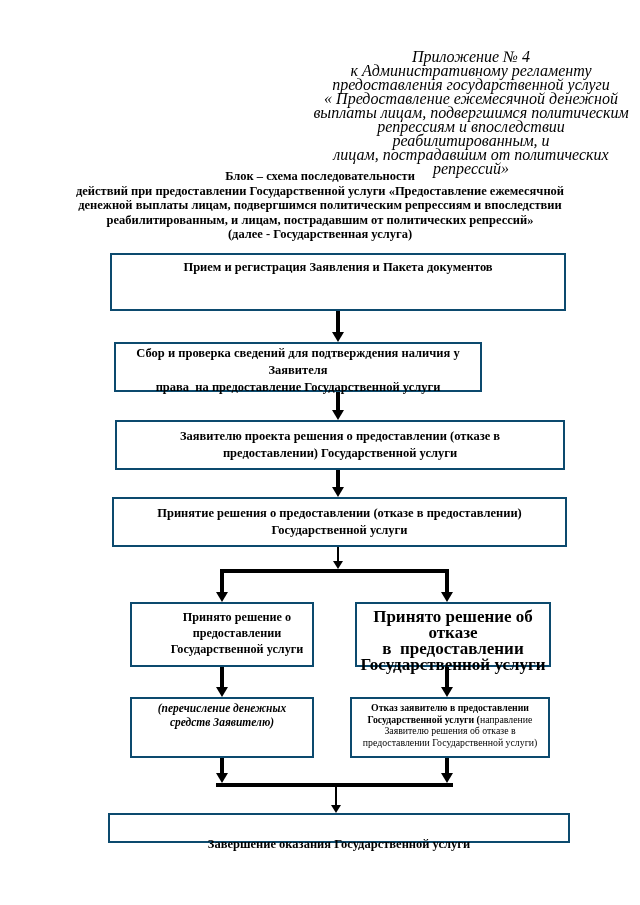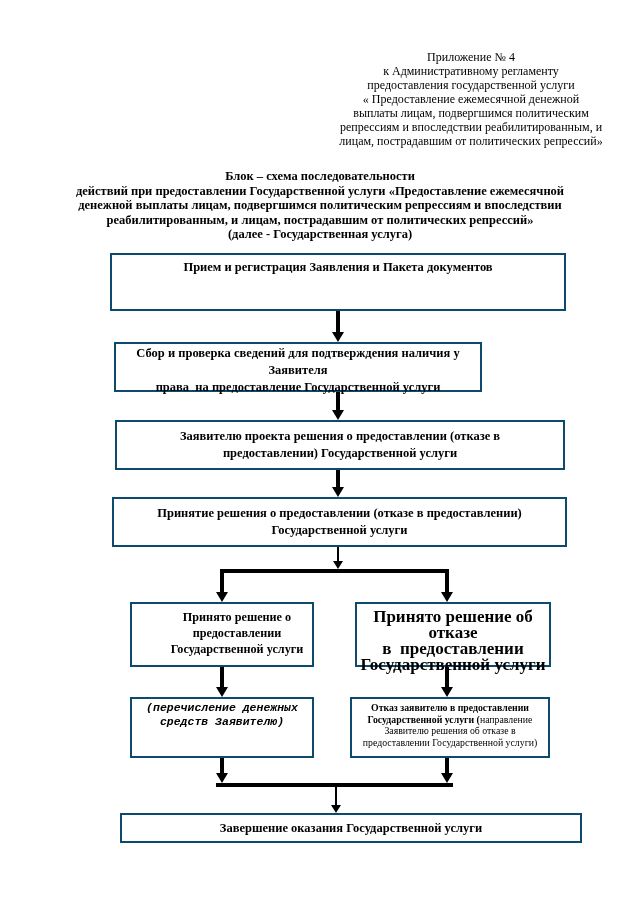--- a/index.html
+++ b/index.html
@@ -5,21 +5,21 @@
   html,body{margin:0;padding:0;background:#e8e8e8;}
   .page{
     position:relative;width:640px;height:905px;margin:0 auto;
     background:#ffffff;color:#000;
     font-family:"Liberation Serif","DejaVu Serif",serif;
     overflow:hidden;
   }
   .prewrap{white-space:pre-line;}
   .header-note{
     position:absolute;left:308px;top:50px;width:326px;
-    font-size:12px;line-height:14px;text-align:center;font-weight:normal;
+    font-size:16px;line-height:14px;text-align:center;font-weight:normal;font-style:italic;
   }
   .doc-title{
     position:absolute;left:20px;top:169px;width:600px;
     font-size:12.5px;line-height:14.5px;text-align:center;font-weight:bold;
   }
   .box{
     position:absolute;box-sizing:border-box;border:2px solid #0c4a6e;background:#fff;
     text-align:center;font-weight:bold;font-size:12.5px;line-height:17px;
   }
   .vstem{position:absolute;background:#000;}
@@ -32,24 +32,24 @@
   .ahead.small{
     border-left-width:5px;border-right-width:5px;border-top-width:8px;
   }
   .b1{left:110px;top:253px;width:456px;height:58px;padding-top:4px;}
   .b2{left:114px;top:342px;width:368px;height:50px;padding-top:1px;}
   .b3{left:115px;top:420px;width:450px;height:50px;padding-top:6px;}
   .b4{left:112px;top:497px;width:455px;height:50px;padding-top:6px;}
   .b5{left:130px;top:602px;width:184px;height:65px;padding-top:5px;font-size:12.2px;line-height:16px;padding-left:30px;}
   .b6{left:355px;top:602px;width:196px;height:65px;padding-top:5px;font-size:17px;line-height:16px;}
   .b7{left:130px;top:697px;width:184px;height:61px;padding:2px 2px 0 2px;font-size:11.5px;line-height:14px;}
-  .b7 .ital{font-style:italic;font-family:Liberation Mono, monospace;}
+  .b7 .ital{font-style:italic;}
   .b8{left:350px;top:697px;width:200px;height:61px;padding:3px 7px 0 7px;font-size:9.8px;line-height:11.6px;}
   .b8 .ital{font-weight:normal;}
-  .b9{left:108px;top:813px;width:462px;height:30px;padding-top:5px;margin-left:12px;}
+  .b9{left:108px;top:813px;width:462px;height:30px;padding-top:21px;}
 </style>
 </head>
 <body>
 
 <div class="page">
 
   <div class="header-note prewrap">Приложение № 4
 к Административному регламенту
 предоставления государственной услуги
 « Предоставление ежемесячной денежной

